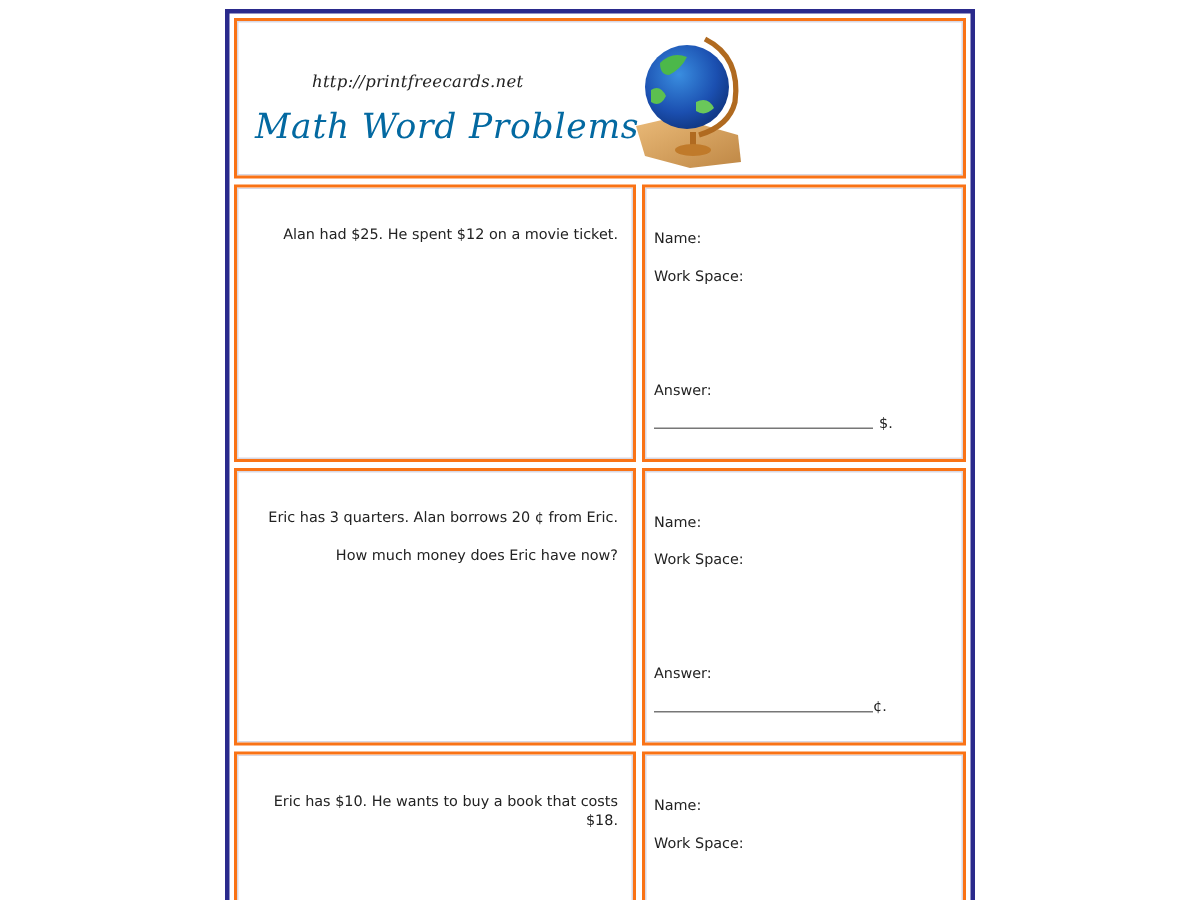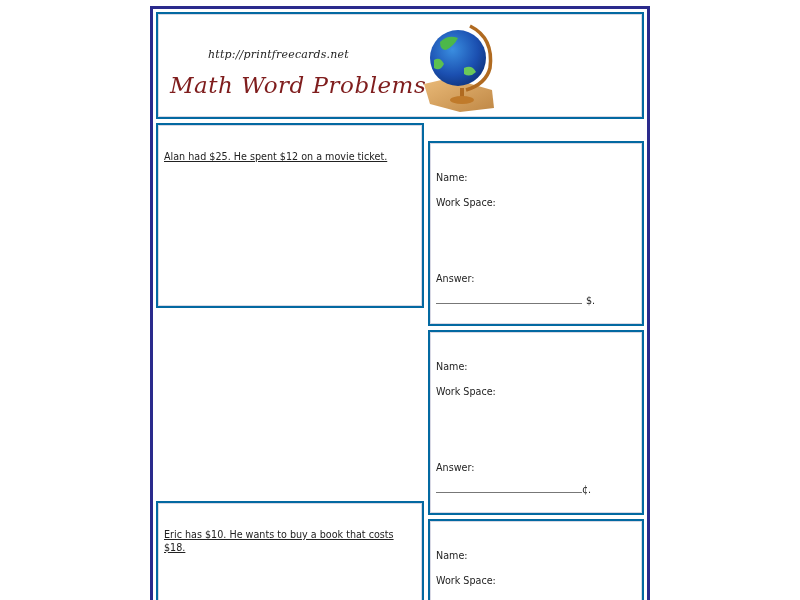--- a/index.html
+++ b/index.html
@@ -6,39 +6,40 @@
   body {
     width:800px; height:600px; overflow:hidden; background:#ffffff;
     font-family:"DejaVu Sans","Liberation Sans",sans-serif; color:#222;
     position:relative;
   }
   .frame {
     position:absolute; left:150px; top:6px; width:494px; height:620px;
     border:3px solid #2a2a8c; border-bottom:none; background:#fff;
   }
   .cell {
-    position:absolute; border:2px solid #0369a1; box-sizing:border-box; background:#fff;
+    position:absolute; border:2px solid #f97316; box-sizing:border-box; background:#fff;
     box-shadow: inset 0 0 0 1px #d8d8e4;
+    text-align: right;
   }
   .header { left:3px; top:3px; width:488px; height:107px; }
   .url {
     position:absolute; left:50px; top:34px; font-family:"DejaVu Serif",serif;
     font-size:11px; color:#222; letter-spacing:0.2px; font-style:italic;
   }
   .title {
     position:absolute; left:12px; top:58px; font-family:"DejaVu Serif",serif;
-    font-size:23px; color:#7f1d1d; letter-spacing:0.5px; font-style:italic;
+    font-size:23px; color:#0369a1; letter-spacing:0.5px; font-style:italic;
   }
   .globe { position:absolute; left:262px; top:6px; width:82px; height:92px; }
   .q-cell { left:3px; width:268px; }
-  .w-cell { left:275px; width:216px;margin-top:18px; }
+  .w-cell { left:275px; width:216px; }
   .row1 { top:114px; height:185px; }
   .row2 { top:303px; height:185px; }
   .row3 { top:492px; height:185px; }
-  .qtext { position:absolute; left:6px; top:26px; right:10px; font-size:9.6px; line-height:12.5px; color:#222;text-decoration:underline; }
+  .qtext { position:absolute; left:6px; top:26px; right:10px; font-size:9.6px; line-height:12.5px; color:#222; }
   .qtext p { margin:0 0 12px 0; }
   .lbl { position:absolute; left:6px; font-size:9.6px; color:#222; }
   .ans-line {
     position:absolute; left:6px; width:146px; top:160px; border-bottom:1px solid #777; height:0;
   }
   .unit { position:absolute; top:152px; font-size:9.6px; color:#222; }
 </style>
 </head>
 <body>
 
@@ -76,20 +77,26 @@
     </div>
   </div>
   <div class="cell w-cell row1">
     <div class="lbl" style="top:29px">Name:</div>
     <div class="lbl" style="top:54px">Work Space:</div>
     <div class="lbl" style="top:130px">Answer:</div>
     <div class="ans-line"></div>
     <div class="unit" style="left:156px">$.</div>
   </div>
 
+  <div class="cell q-cell row2">
+    <div class="qtext">
+      <p>Eric has 3 quarters. Alan borrows 20 ¢ from Eric.</p>
+      <p>How much money does Eric have now?</p>
+    </div>
+  </div>
   <div class="cell w-cell row2">
     <div class="lbl" style="top:29px">Name:</div>
     <div class="lbl" style="top:54px">Work Space:</div>
     <div class="lbl" style="top:130px">Answer:</div>
     <div class="ans-line"></div>
     <div class="unit" style="left:152px">¢.</div>
   </div>
 
   <div class="cell q-cell row3">
     <div class="qtext">

